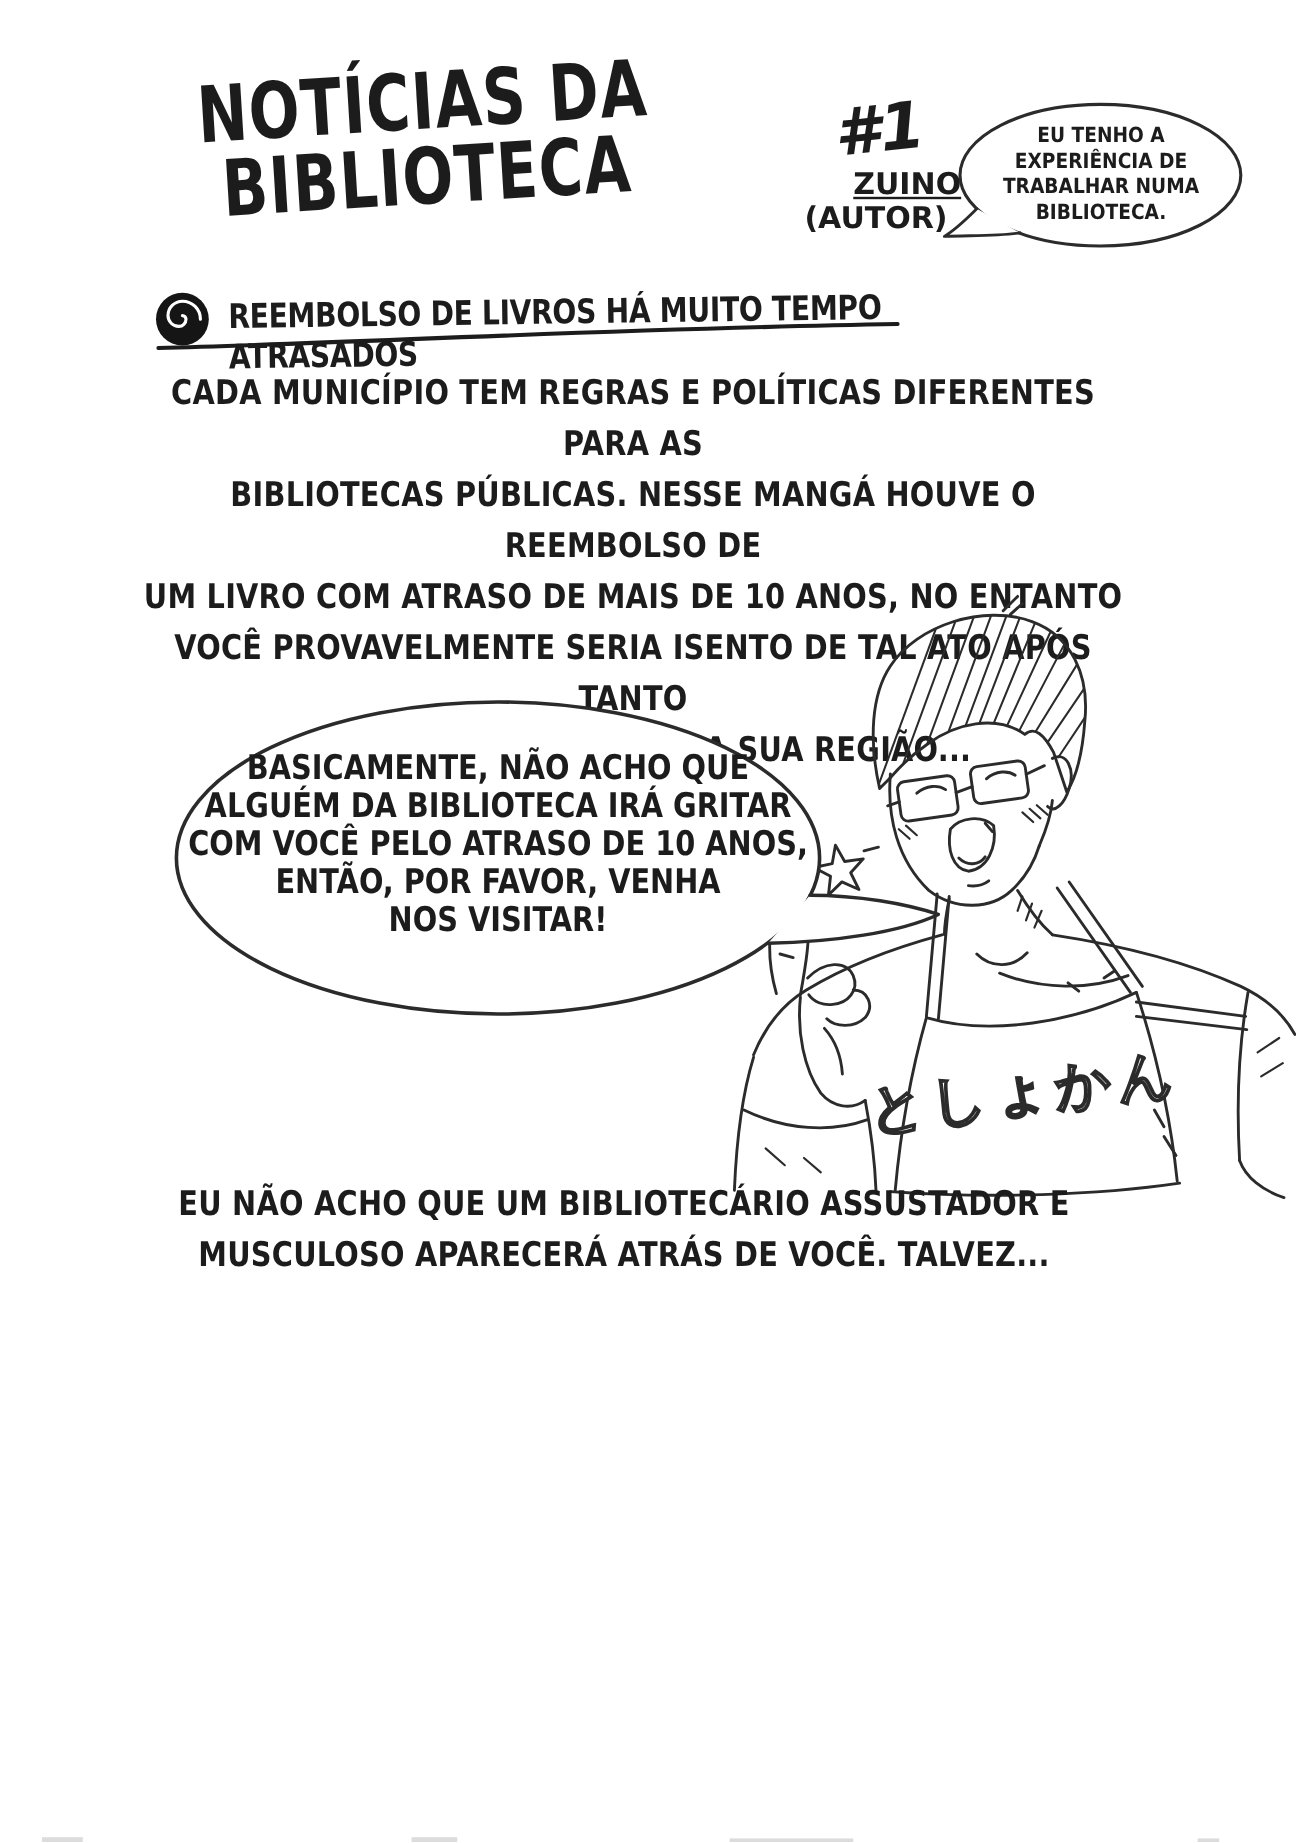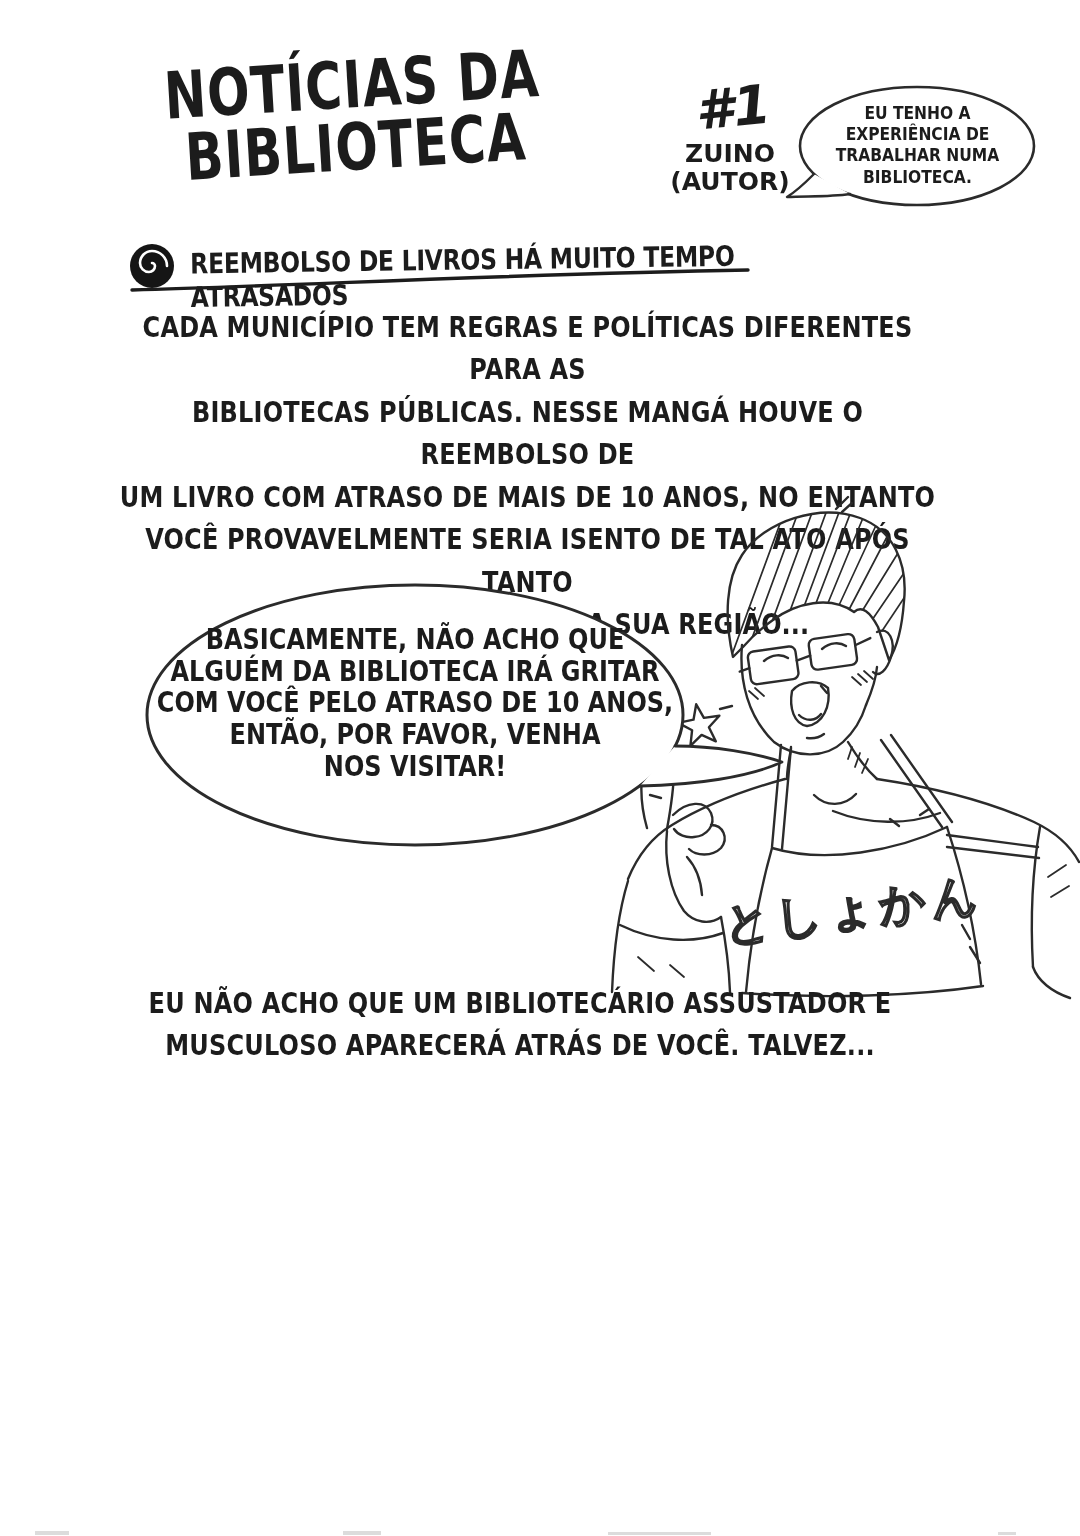--- a/index.html
+++ b/index.html
@@ -39,21 +39,21 @@
 </style>
 </head>
 <body>
 
 <div id="page">
 
   <div class="abs b title ctr preline" style="left:130px;top:54px;width:440px;">NOTÍCIAS DA
 BIBLIOTECA</div>
 
   <div class="abs b issue ctr" style="left:688px;top:76px;width:90px;">#1</div>
-  <div class="abs b credit ctr" style="left:675px;top:140px;width:110px;">ZUINO</div>
+  <div class="abs b credit ctr" style="left:701px;top:140px;width:110px;text-decoration:underline;">ZUINO</div>
   <div class="abs b credit ctr" style="left:665px;top:168px;width:130px;text-align:center;">(AUTOR)</div>
 
   <svg class="abs" style="left:770px;top:75px;" width="280" height="145" viewBox="0 0 280 145">
     <ellipse cx="147" cy="71" rx="117" ry="59" fill="#ffffff" stroke="#2b2b2b" stroke-width="2.6"></ellipse>
     <path d="M44 99 C35 108 27 116 17 122 C38 121 60 122 80 119" fill="#ffffff" stroke="#2b2b2b" stroke-width="2.4" stroke-linecap="round" stroke-linejoin="round"></path>
   </svg>
   <div class="abs b bubble-sm-text ctr preline" style="left:800px;top:103px;width:235px;">EU TENHO A
 EXPERIÊNCIA DE
 TRABALHAR NUMA
 BIBLIOTECA.</div>

